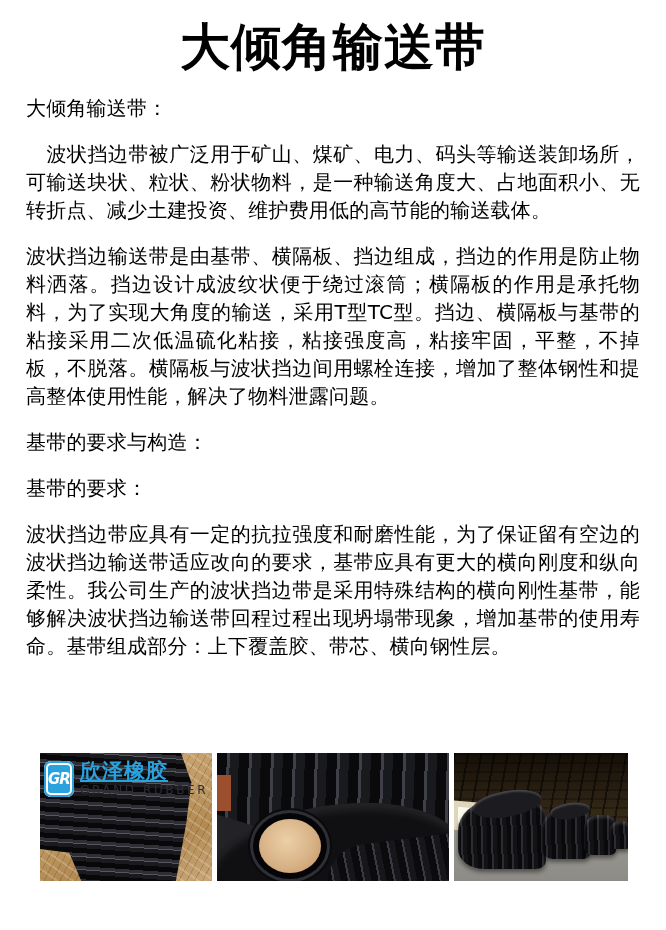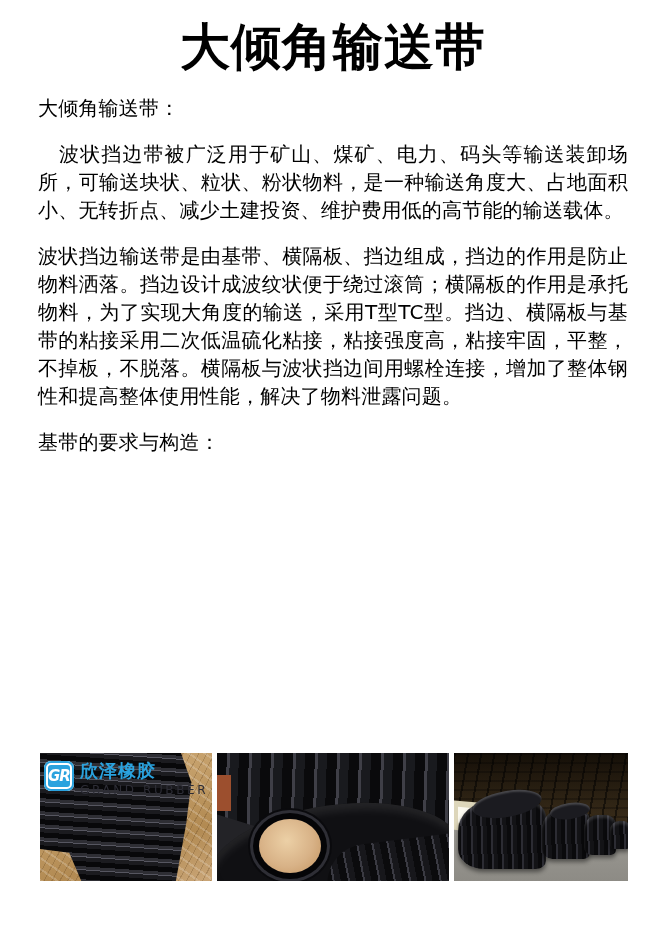--- a/index.html
+++ b/index.html
@@ -12,21 +12,21 @@
     color:#000000;
   }
   h1.title {
     margin:18px 0 12px 0;
     font-size:50px;
     line-height:58px;
     font-weight:700;
     text-align:center;
     letter-spacing:1px;
   }
-  .body-text { padding:0 38px; }
+  .body-text { padding:0 26px; }
   .body-text p {
     margin:18px 0 0 0;
     font-size:20px;
     line-height:28px;
     letter-spacing:0.2px;
     text-align:justify;
   }
   
   .gallery {
     position:absolute;
@@ -45,27 +45,27 @@
       repeating-linear-gradient(118deg, rgba(90,60,25,.25) 0 1px, transparent 1px 7px);
   }
   .p1-belt {
     position:absolute; inset:0;
     background:repeating-linear-gradient(184deg,
       #08080a 0 5px, #2e2e34 5px 8px, #565660 8px 9px, #1b1b1f 9px 13px);
     clip-path:polygon(0% 0%, 82% 0%, 88% 23%, 85% 55%, 79% 100%, 24% 100%, 17% 78%, 0% 75%);
   }
   .logo { position:absolute; top:8px; left:4px; display:flex; gap:6px; align-items:flex-start; }
   .logo-mark {
-    width:30px; height:30px; flex:none;
+    width:30px; height:36px; flex:none;
     background:#2aa2de; border-radius:7px;
     box-shadow:inset 0 0 0 2px #2aa2de, inset 0 0 0 4px #ffffff;
     display:flex; align-items:center; justify-content:center;
     color:#ffffff; font-weight:700; font-style:italic; font-size:15px; letter-spacing:-1px;
   }
-  .logo-cn { color:#2aa2de; font-size:18px; font-weight:700; letter-spacing:1px; line-height:20px; }
+  .logo-cn { color:#2aa2de; font-size:21px; font-weight:700; letter-spacing:1px; line-height:20px;text-decoration:underline; }
   .logo-en { color:#2d2d36; font-size:12px; font-weight:400; letter-spacing:2.6px; margin-top:2px; }
   
   .photo2 { width:232px; background:#232327; }
   .p2-fins {
     position:absolute; inset:0;
     background:repeating-linear-gradient(92deg,
       #0a0a0c 0 10px, #3f3f47 10px 13px, #191a1e 13px 22px);
     clip-path:polygon(0 0, 100% 0, 100% 72%, 60% 92%, 25% 62%, 0 48%);
   }
   .p2-patch { position:absolute; left:0; top:22px; width:14px; height:36px; background:#9c4f2e; }
@@ -128,20 +128,22 @@
 
 <div class="page">
 
   <h1 class="title">大倾角输送带</h1>
 
   <div class="body-text">
     <p>大倾角输送带：</p>
     <p>　波状挡边带被广泛用于矿山、煤矿、电力、码头等输送装卸场所，可输送块状、粒状、粉状物料，是一种输送角度大、占地面积小、无转折点、减少土建投资、维护费用低的高节能的输送载体。</p>
     <p>波状挡边输送带是由基带、横隔板、挡边组成，挡边的作用是防止物料洒落。挡边设计成波纹状便于绕过滚筒；横隔板的作用是承托物料，为了实现大角度的输送，采用T型TC型。挡边、横隔板与基带的粘接采用二次低温硫化粘接，粘接强度高，粘接牢固，平整，不掉板，不脱落。横隔板与波状挡边间用螺栓连接，增加了整体钢性和提高整体使用性能，解决了物料泄露问题。</p>
     <p>基带的要求与构造：</p>
+    <p>基带的要求：</p>
+    <p>波状挡边带应具有一定的抗拉强度和耐磨性能，为了保证留有空边的波状挡边输送带适应改向的要求，基带应具有更大的横向刚度和纵向柔性。我公司生产的波状挡边带是采用特殊结构的横向刚性基带，能够解决波状挡边输送带回程过程出现坍塌带现象，增加基带的使用寿命。基带组成部分：上下覆盖胶、带芯、横向钢性层。</p>
   </div>
 
   <div class="gallery">
 
     <div class="photo photo1">
       <div class="p1-speckle"></div>
       <div class="p1-belt"></div>
       <div class="logo">
         <div class="logo-mark">
           <span>GR</span>

